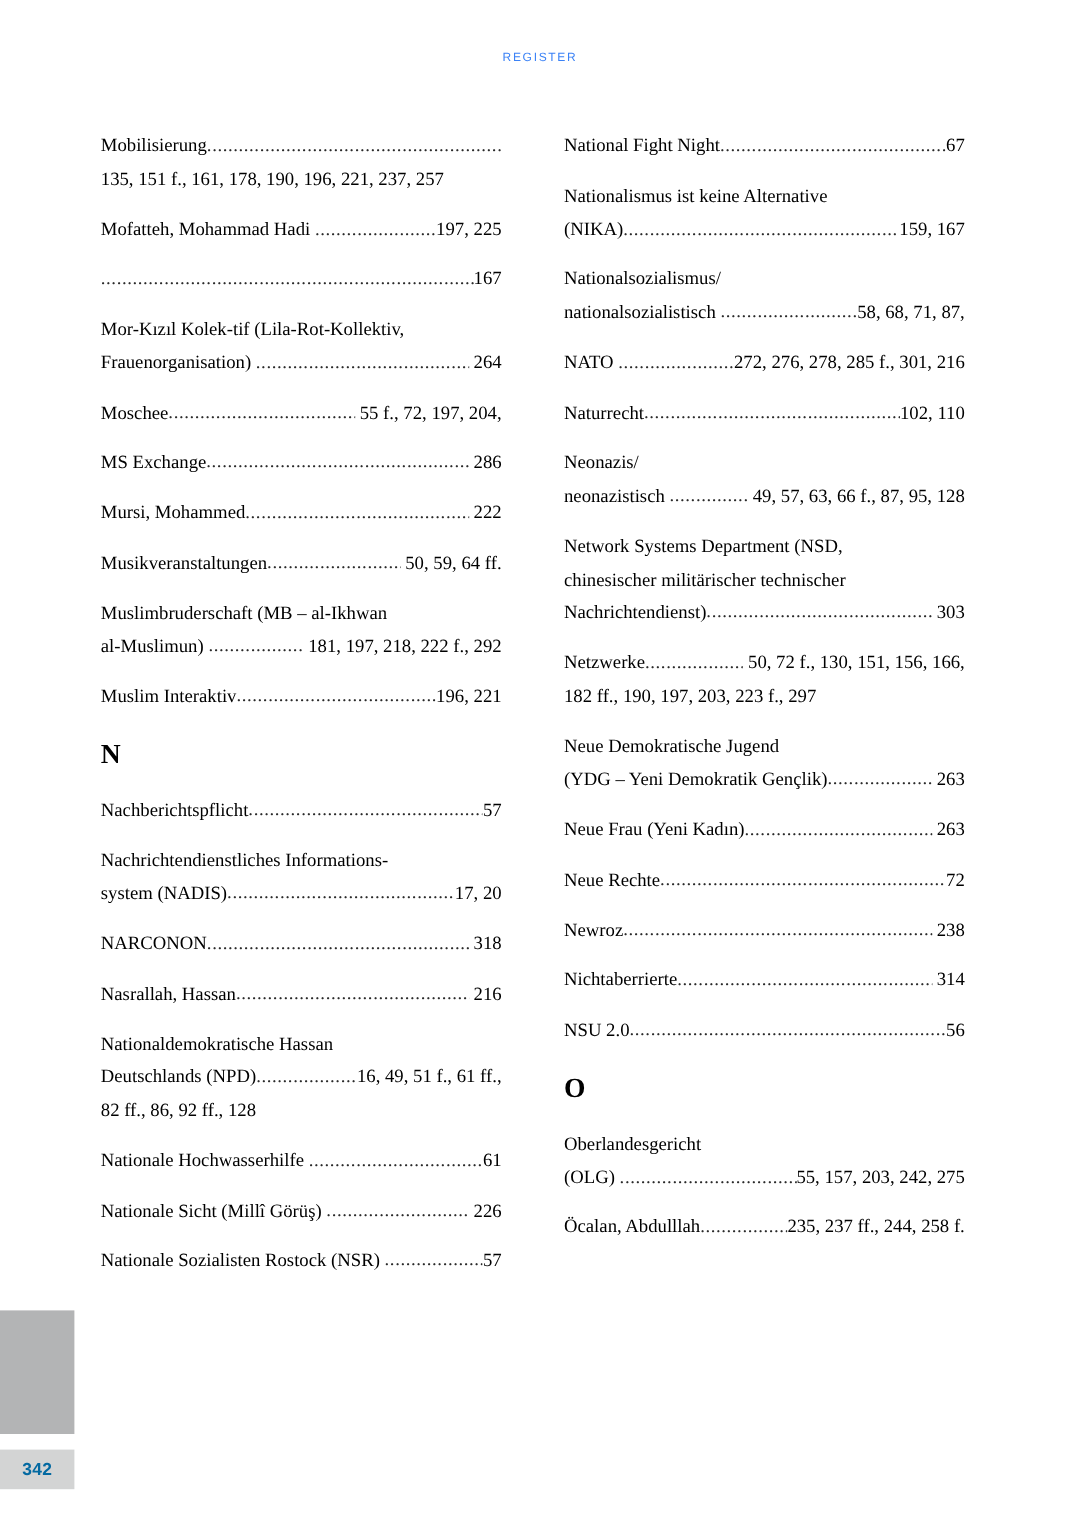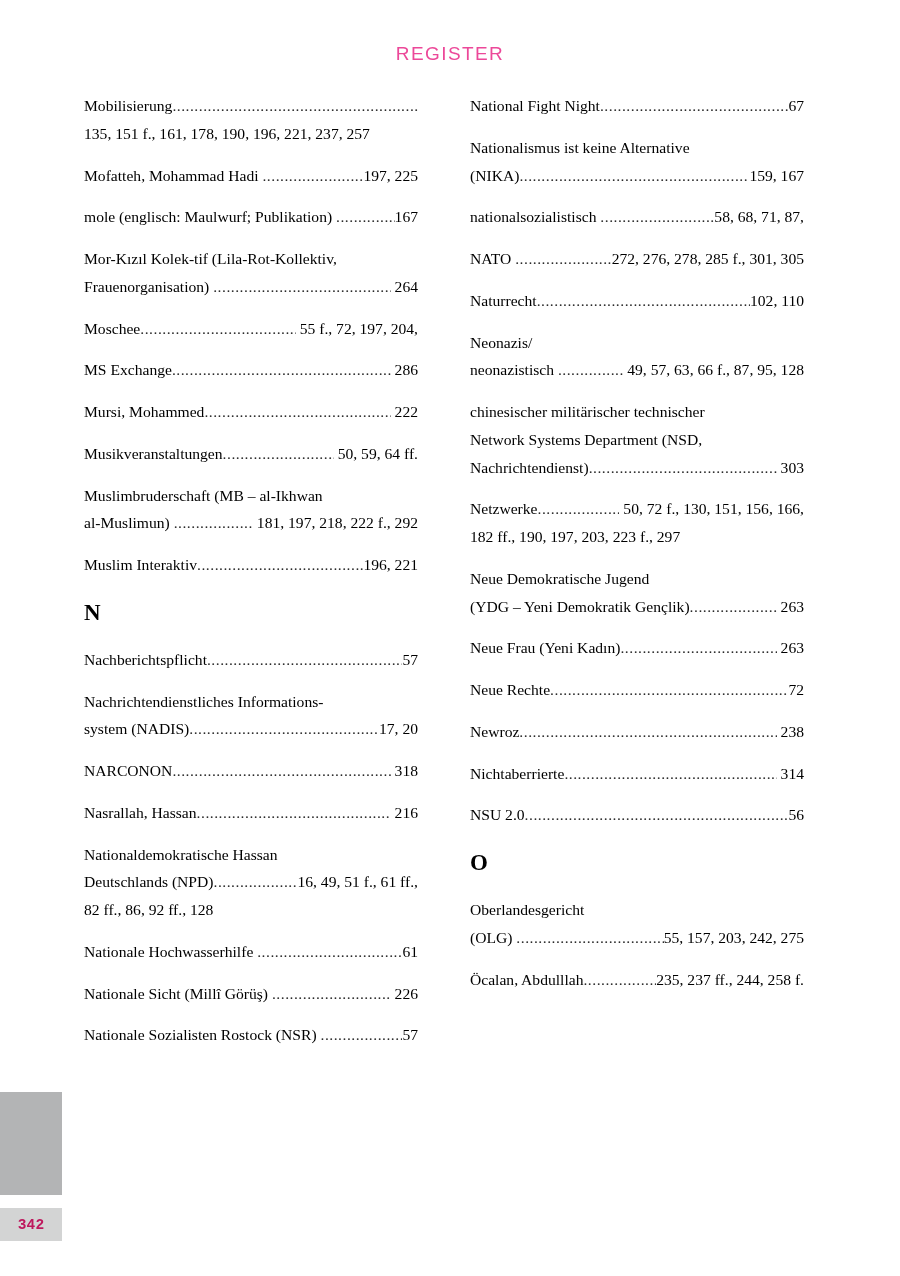--- a/index.html
+++ b/index.html
@@ -17,23 +17,23 @@
   }
 
   
   .running-head {
     position: absolute;
     top: 43px;
     left: 0;
     width: 900px;
     text-align: center;
     font-family: "Liberation Sans", sans-serif;
-    font-size: 19px;
+    font-size: 10px;
     letter-spacing: 1.4px;
-    color: #ec4899;
+    color: #3b82f6;
   }
 
   
   .thumb-tab {
     position: absolute;
     left: 0;
     top: 1092px;
     width: 62px;
     height: 103px;
     background: #b3b4b5;
@@ -48,31 +48,31 @@
   }
   .folio-num {
     position: absolute;
     left: 0;
     top: 0;
     width: 62px;
     height: 33px;
     display: flex;
     align-items: center;
     justify-content: center;
-    font-family: Liberation Mono, monospace;
+    font-family: Liberation Sans, sans-serif;
     font-weight: bold;
     font-size: 14.5px;
-    color: #be185d;
+    color: #0369a1;
     letter-spacing: 0.2px;
   }
 
   
   .columns {
     position: absolute;
-    top: 92px;
+    top: 108px;
     left: 84px;
     width: 700px;
     display: flex;
     gap: 52px;
   }
   .col {
     width: 334px;
   }
 
   
@@ -158,21 +158,20 @@
       </div>
       <div class="entry">
         <span class="line leader">
           <span class="term">Mofatteh, Mohammad Hadi </span>
           <span class="dots">....................................................................................................................................................................................</span>
           <span class="pages">197, 225</span>
         </span>
       </div>
       <div class="entry">
         <span class="line leader">
-          <span class="term">mole (englisch: Maulwurf; Publikation) </span>
           <span class="dots">....................................................................................................................................................................................</span>
           <span class="pages">167</span>
         </span>
       </div>
       <div class="entry">
         <span class="line plain">Mor-Kızıl Kolek-tif (Lila-Rot-Kollektiv,</span>
         <span class="line leader">
           <span class="term">Frauenorganisation) </span>
           <span class="dots">....................................................................................................................................................................................</span>
           <span class="pages"> 264</span>
@@ -292,51 +291,52 @@
       </div>
       <div class="entry">
         <span class="line plain">Nationalismus ist keine Alternative</span>
         <span class="line leader">
           <span class="term">(NIKA)</span>
           <span class="dots">....................................................................................................................................................................................</span>
           <span class="pages">159, 167</span>
         </span>
       </div>
       <div class="entry">
+        <span class="line plain">Nationalsozialismus/</span>
         <span class="line leader">
           <span class="term">nationalsozialistisch </span>
           <span class="dots">....................................................................................................................................................................................</span>
           <span class="pages">58, 68, 71, 87,</span>
         </span>
       </div>
       <div class="entry">
         <span class="line leader">
           <span class="term">NATO </span>
           <span class="dots">....................................................................................................................................................................................</span>
-          <span class="pages">272, 276, 278, 285 f., 301, 305</span>
+          <span class="pages">272, 276, 278, 285 f., 301, 216</span>
         </span>
       </div>
       <div class="entry">
         <span class="line leader">
           <span class="term">Naturrecht</span>
           <span class="dots">....................................................................................................................................................................................</span>
           <span class="pages">102, 110</span>
         </span>
       </div>
       <div class="entry">
         <span class="line plain">Neonazis/</span>
         <span class="line leader">
           <span class="term">neonazistisch </span>
           <span class="dots">....................................................................................................................................................................................</span>
           <span class="pages"> 49, 57, 63, 66 f., 87, 95, 128</span>
         </span>
       </div>
       <div class="entry">
+        <span class="line plain">Network Systems Department (NSD,</span>
         <span class="line plain">chinesischer militärischer technischer</span>
-        <span class="line plain">Network Systems Department (NSD,</span>
         <span class="line leader">
           <span class="term">Nachrichtendienst)</span>
           <span class="dots">....................................................................................................................................................................................</span>
           <span class="pages"> 303</span>
         </span>
       </div>
       <div class="entry">
         <span class="line leader">
           <span class="term">Netzwerke</span>
           <span class="dots">....................................................................................................................................................................................</span>

